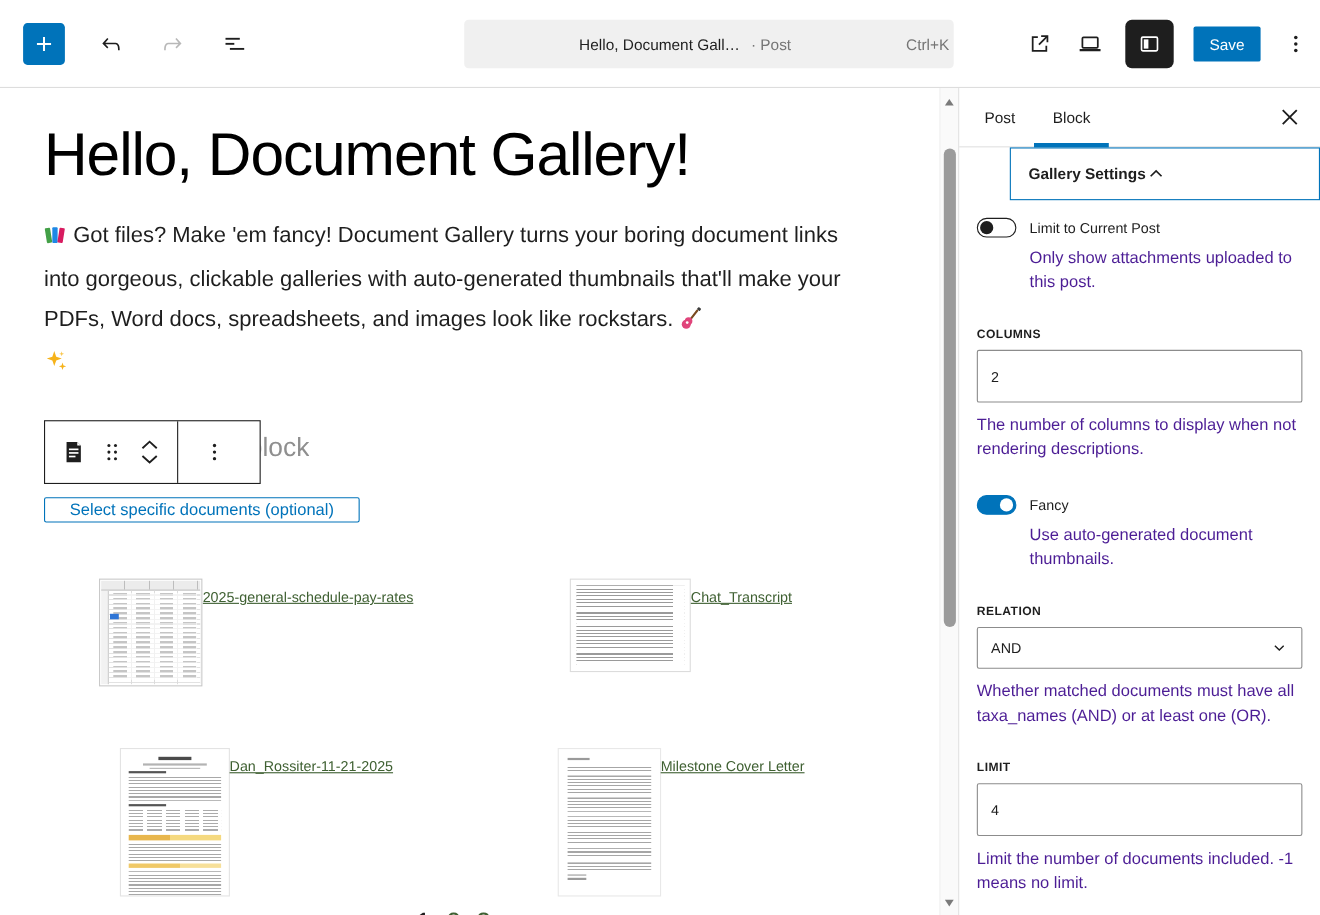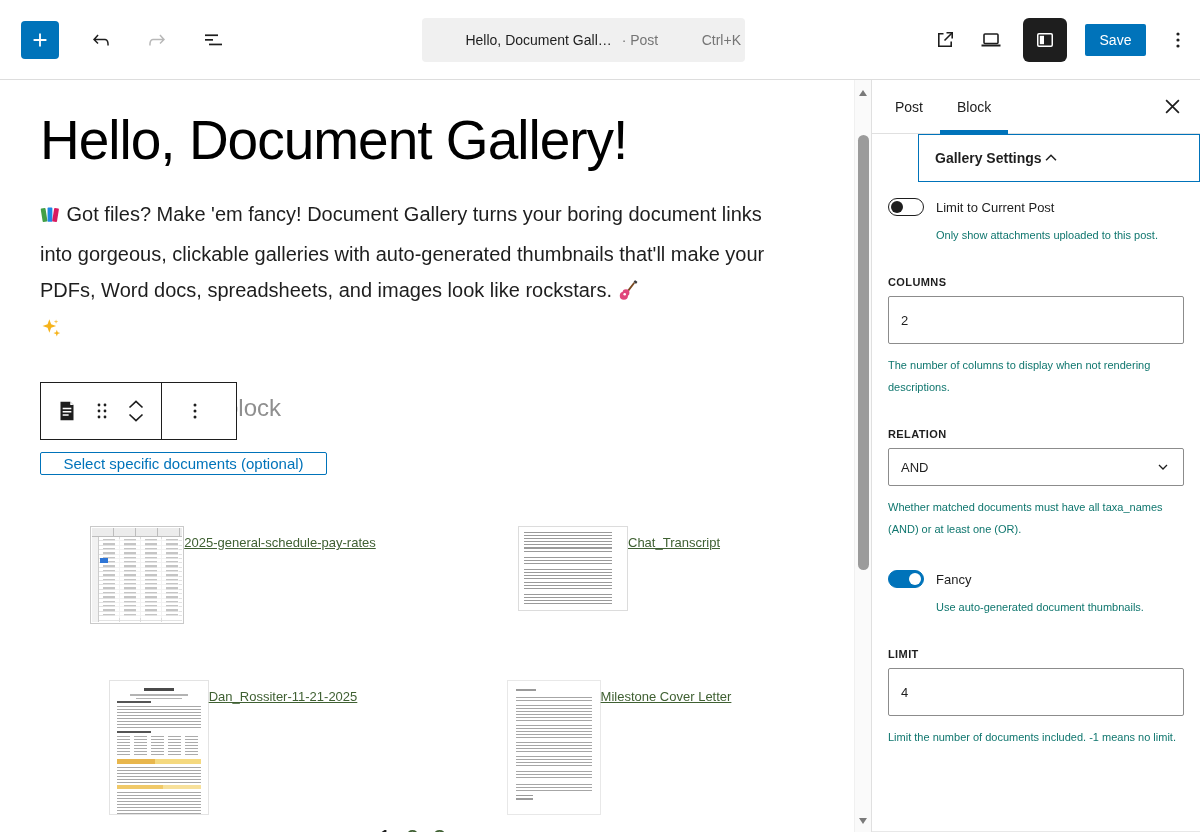--- a/index.html
+++ b/index.html
@@ -5,21 +5,21 @@
   * { box-sizing: border-box; margin: 0; padding: 0; }
   html,body { width:1200px; height:832px; overflow:hidden; }
   body { font-family:"Liberation Sans", sans-serif; color:#1e1e1e; background:#fff; }
   .app { width:1200px; height:832px; display:flex; flex-direction:column; position:relative; }
 
   
   .topbar { height:80px; flex:0 0 80px; display:flex; align-items:center; border-bottom:1px solid #dddddd; position:relative; background:#fff; }
   .tb-left { display:flex; align-items:center; gap:28px; margin-left:21px; }
   .inserter { width:38px; height:38px; border-radius:4px; background:#0073ba; color:#fff; border:none; display:flex; align-items:center; justify-content:center; cursor:pointer; }
   .iconbtn { background:none; border:none; width:28px; height:28px; display:flex; align-items:center; justify-content:center; cursor:pointer; padding:0; }
-  .cmdbar { position:absolute; left:422px; top:18px; width:323px; height:44px; background:#f0f0f0; border-radius:4px; display:flex; align-items:center; font-size:14px; cursor:pointer; }
+  .cmdbar { position:absolute; left:422px; top:18px; width:445px; height:44px; background:#f0f0f0; border-radius:4px; display:flex; align-items:center; font-size:14px; cursor:pointer; }
   .cmd-center { flex:1; text-align:center; white-space:nowrap; }
   .cmd-title { color:#1e1e1e; }
   .cmd-type { color:#757575; margin-left:6px; }
   .cmd-k { color:#757575; margin-right:4px; }
   .tb-right { position:absolute; right:8px; top:0; height:80px; display:flex; align-items:center; gap:18px; }
   .pinnedbtn { width:44px; height:44px; border:none; border-radius:6px; background:#1e1e1e; display:flex; align-items:center; justify-content:center; cursor:pointer; }
   .savebtn { width:61px; height:32px; border:none; border-radius:2px; background:#0073ba; color:#fff; font-size:14px; font-family:inherit; cursor:pointer; }
 
   
   .mainrow { flex:1; display:flex; min-height:0; }
@@ -108,21 +108,21 @@
   .panel-head { height:48px; flex:0 0 48px; display:flex; align-items:center; justify-content:flex-start; padding:0 16px; background:#fff; border:1.5px solid #0073ba; font-family:inherit; font-size:14px; font-weight:700; color:#1e1e1e; cursor:pointer; text-align:left;margin-left:46px; }
   .panel-body { padding:16px 16px 0; flex:1; border-bottom:1px solid #e8e8e8; }
   .ctl { margin-bottom:30px; }
   .toggle-row { display:flex; align-items:center; gap:12px; margin-bottom:8px; }
   .toggle { width:36px; height:18px; border-radius:10px; position:relative; cursor:pointer; flex:0 0 36px; }
   .toggle.off { background:#fff; border:1px solid #1e1e1e; }
   .toggle.off .knob { position:absolute; left:2px; top:2px; width:12px; height:12px; border-radius:50%; background:#1e1e1e; }
   .toggle.on { background:#0073ba; border:1px solid #0073ba; }
   .toggle.on .knob { position:absolute; right:2px; top:2px; width:12px; height:12px; border-radius:50%; background:#fff; }
   .tg-label { font-size:13px; color:#1e1e1e; }
-  .help { font-size:11px; line-height:22px; color:#0f766e; }
+  .help { font-size:15px; line-height:22px; color:#4c1d95; }
   .help.indent { margin-left:48px; }
   .seclabel { font-size:11px; font-weight:700; letter-spacing:.4px; color:#1e1e1e; margin-bottom:8px; text-transform:uppercase; }
   .textctl { width:100%; height:48px; border:1px solid #8c8c8c; border-radius:2px; font-size:13px; font-family:inherit; color:#1e1e1e; padding:0 12px; background:#fff; margin-bottom:10px; }
   .selectctl { width:100%; height:38px; border:1px solid #8c8c8c; border-radius:2px; display:flex; align-items:center; justify-content:space-between; padding:0 12px; font-size:13px; margin-bottom:10px; cursor:pointer; background:#fff; }
 </style>
 </head>
 <body>
 
 <div class="app">
 
@@ -362,41 +362,41 @@
           <div class="help indent">Only show attachments uploaded to this post.</div>
         </div>
 
         <div class="ctl">
           <div class="seclabel">COLUMNS</div>
           <input class="textctl" type="text" value="2" style="">
           <div class="help">The number of columns to display when not rendering descriptions.</div>
         </div>
 
         <div class="ctl">
+          <div class="toggle-row">
+            <div class="toggle on">
+                <div class="knob"></div>
+              </div>
+            <span class="tg-label">Fancy</span>
+          </div>
+          <div class="help indent">Use auto-generated document thumbnails.</div>
+        </div>
+
+        <div class="ctl">
           <div class="seclabel">RELATION</div>
           <div class="selectctl">
             <span>AND</span>
             <svg width="16" height="16" viewBox="0 0 20 20" fill="none" stroke="#1e1e1e" stroke-width="1.6">
                 <path d="M5 7.5l5 5 5-5"></path>
               </svg>
           </div>
           <div class="help">Whether matched documents must have all taxa_names (AND) or at least one (OR).</div>
         </div>
 
         <div class="ctl">
-          <div class="toggle-row">
-            <div class="toggle on">
-                <div class="knob"></div>
-              </div>
-            <span class="tg-label">Fancy</span>
-          </div>
-          <div class="help indent">Use auto-generated document thumbnails.</div>
-        </div>
-
-        <div class="ctl">
           <div class="seclabel">LIMIT</div>
           <input class="textctl" type="text" value="4" style="">
           <div class="help">Limit the number of documents included. -1 means no limit.</div>
         </div>
 
       </div>
     </aside>
   </div>
 </div>
 

